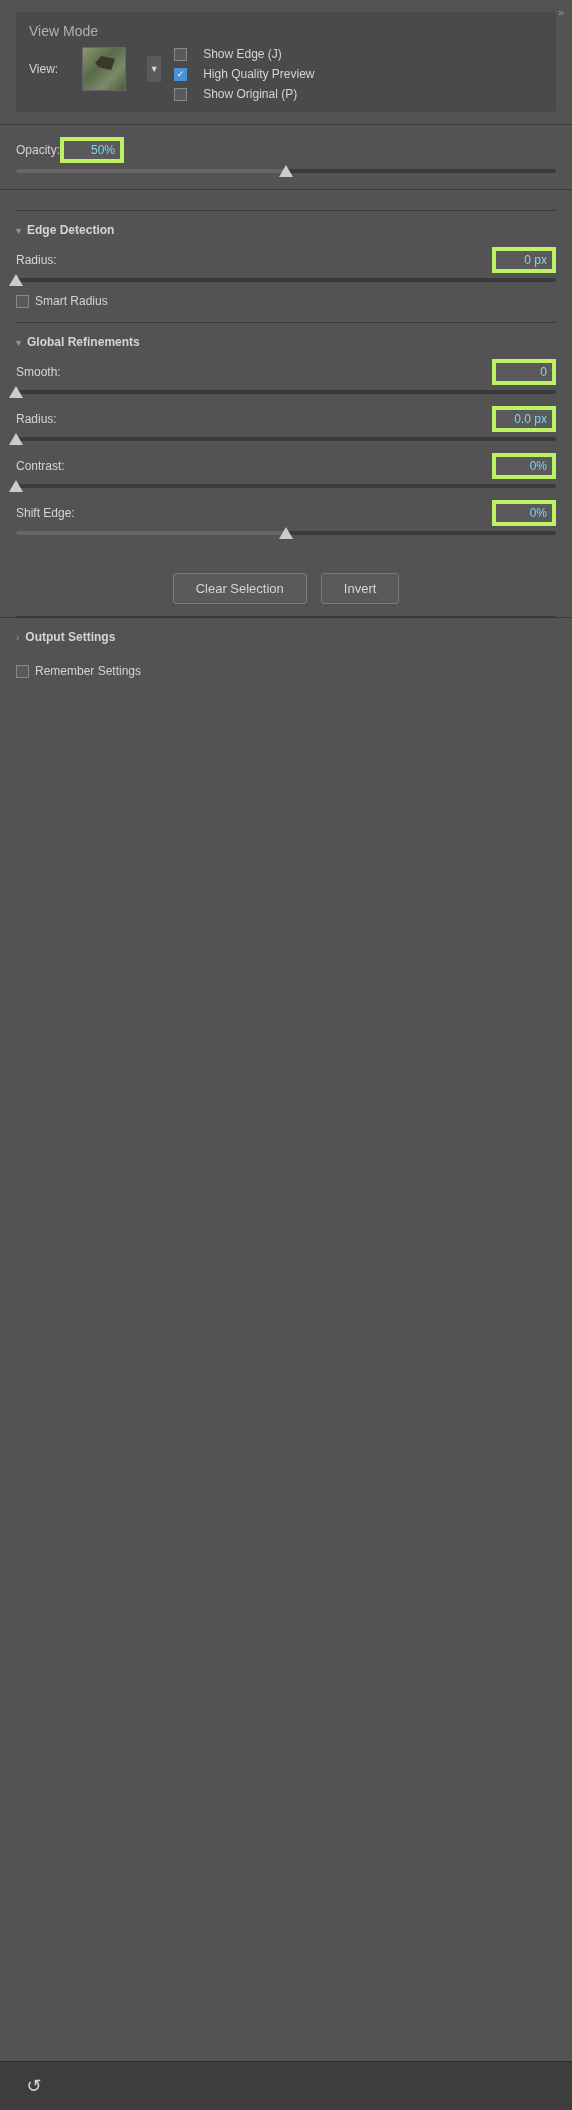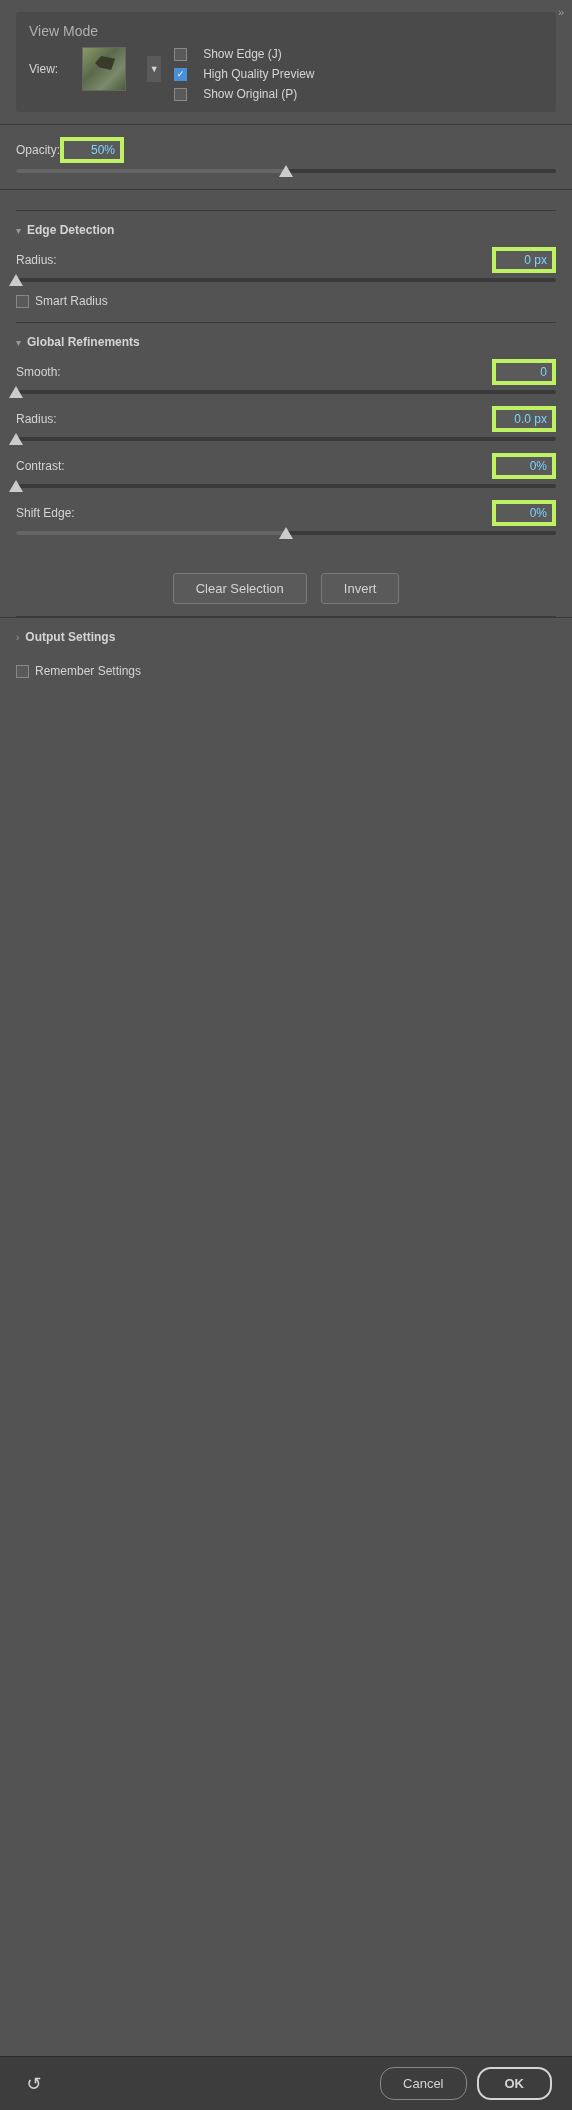--- a/index.html
+++ b/index.html
@@ -500,18 +500,14 @@
       <div class="checkbox-input"></div>
       <span class="field-label">Remember Settings</span>
     </div>
 
     <div style="flex:1; min-height: 700px;"></div>
 
   </div>
 
   <div class="bottom-bar">
     <div class="reset-icon">↺</div>
-    <div class="bottom-buttons">
-      <button class="btn-cancel">Cancel</button>
-      <button class="btn-ok">OK</button>
-    </div>
   </div>
 </div>
 
 </body></html>

